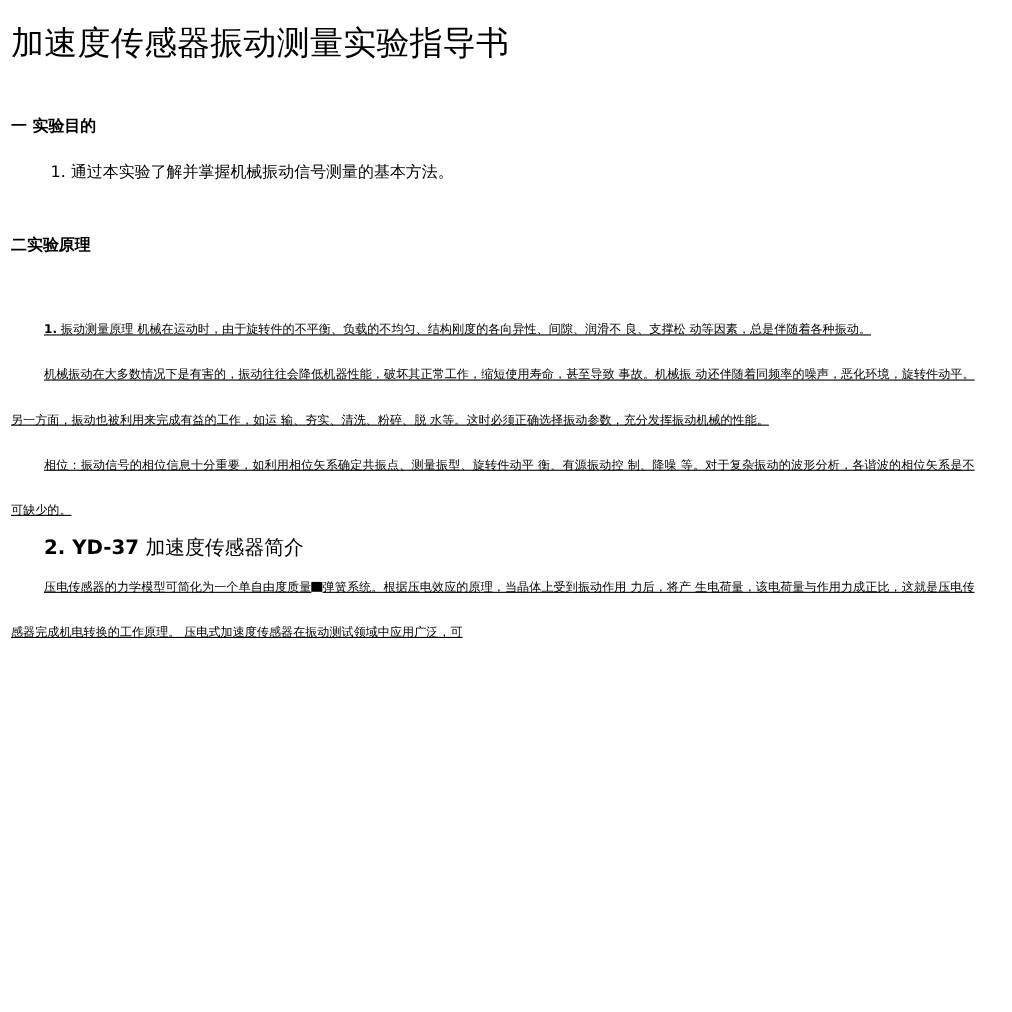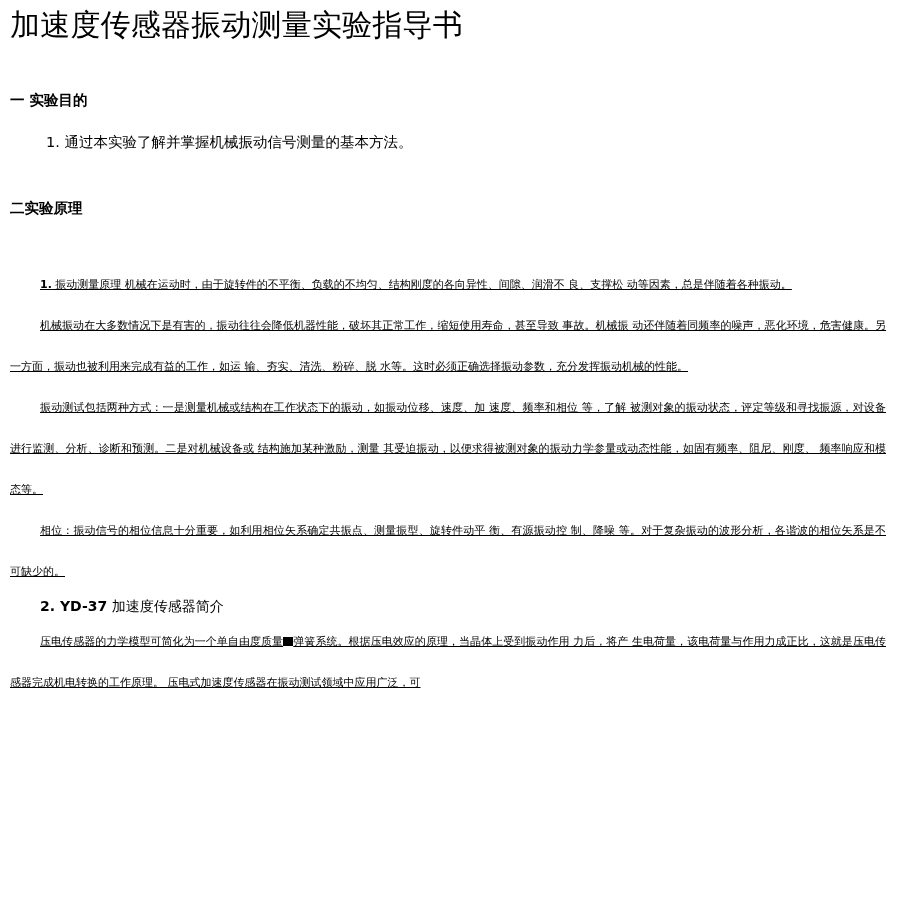--- a/index.html
+++ b/index.html
@@ -23,21 +23,21 @@
     box-sizing: border-box;
     padding: 0 34px 0 10px;
     background: #ffffff;
   }
   .doc-title {
     font-size: 30px;
     line-height: 38px;
     font-weight: 400;
     letter-spacing: 0.2px;
     margin: 0;
-    padding-top: 6px;
+    padding-top: 21px;
     white-space: nowrap;
   }
   .gap-lg { height: 46px; }
   .gap-md { height: 22px; }
 
   .heading-1 {
     font-size: 14.5px;
     line-height: 20px;
     font-weight: 700;
     margin: 0;
@@ -54,21 +54,21 @@
     font-size: 11px;
     line-height: 41px;
     margin: 0;
     text-align: justify;
     text-justify: inter-ideograph;
     text-indent: 30px;
     word-break: break-all;
     text-decoration: underline;
   }
   .sub-heading {
-    font-size: 14px;
+    font-size: 18px;
     line-height: 29.4px;
     margin: 0;
     text-indent: 30px;
   }
   .sub-heading .b { font-weight: 700; }
   .para .b { font-weight: 700; }
   .tofu {
     display: inline-block;
     width: 0.88em;
     height: 0.84em;
@@ -93,24 +93,23 @@
   <div class="list-line">1. 通过本实验了解并掌握机械振动信号测量的基本方法。</div>
 
   <div class="gap-lg"></div>
 
   <div class="heading-1">二实验原理</div>
 
   <div class="gap-lg"></div>
 
   <p class="para"><span class="b">1.</span><span> 振动测量原理 </span><span>机械在运动时，由于旋转件的不平衡、负载的不均匀、结构刚度的各向异性、间隙、润滑不  良、支撑松  动等因素，总是伴随着各种振动。</span></p>
 
-  <p class="para">机械振动在大多数情况下是有害的，振动往往会降低机器性能，破坏其正常工作，缩短使用寿命，甚至导致  事故。机械振  动还伴随着同频率的噪声，恶化环境，危害健康。另一方面，振动也被利用来完成有益的工作，如运  输、夯实、清洗、粉碎、脱  水等。这时必须正确选择振动参数，充分发挥振动机械的性能。</p>
+  <p class="para">机械振动在大多数情况下是有害的，振动往往会降低机器性能，破坏其正常工作，缩短使用寿命，甚至导致  事故。机械振  动还伴随着同频率的噪声，恶化环境，旋转件动平。另一方面，振动也被利用来完成有益的工作，如运  输、夯实、清洗、粉碎、脱  水等。这时必须正确选择振动参数，充分发挥振动机械的性能。</p>
 
 
-  <p class="para">振动测试包括两种方式：一是测量机械或结构在工作状态下的振动，如振动位移、速度、加  速度、频率和相位  等，了解  被测对象的振动状态，评定等级和寻找振源，对设备进行监测、分析、诊断和预测。二是对机械设备或  结构施加某种激励，测量  其受迫振动，以便求得被测对象的振动力学参量或动态性能，如固有频率、阻尼、刚度、  频率响应和模态等。</p>
 
 
   <p class="para">相位：振动信号的相位信息十分重要，如利用相位矢系确定共振点、测量振型、旋转件动平  衡、有源振动控  制、降噪  等。对于复杂振动的波形分析，各谐波的相位矢系是不可缺少的。</p>
 
 
   <p class="sub-heading"><span class="b">2. YD-37</span><span> 加速度传感器简介</span></p>
 
   <p class="para"><span>压电传感器的力学模型可简化为一个单自由度质量</span><span class="tofu"></span><span>弹簧系统。根据压电效应的原理，当晶体上受到振动作用  力后，将产  生电荷量，该电荷量与作用力成正比，这就是压电传感器完成机电转换的工作原理。  压电式加速度传感器在振动测试领域中应用广泛，可</span></p>
 
 </div>

